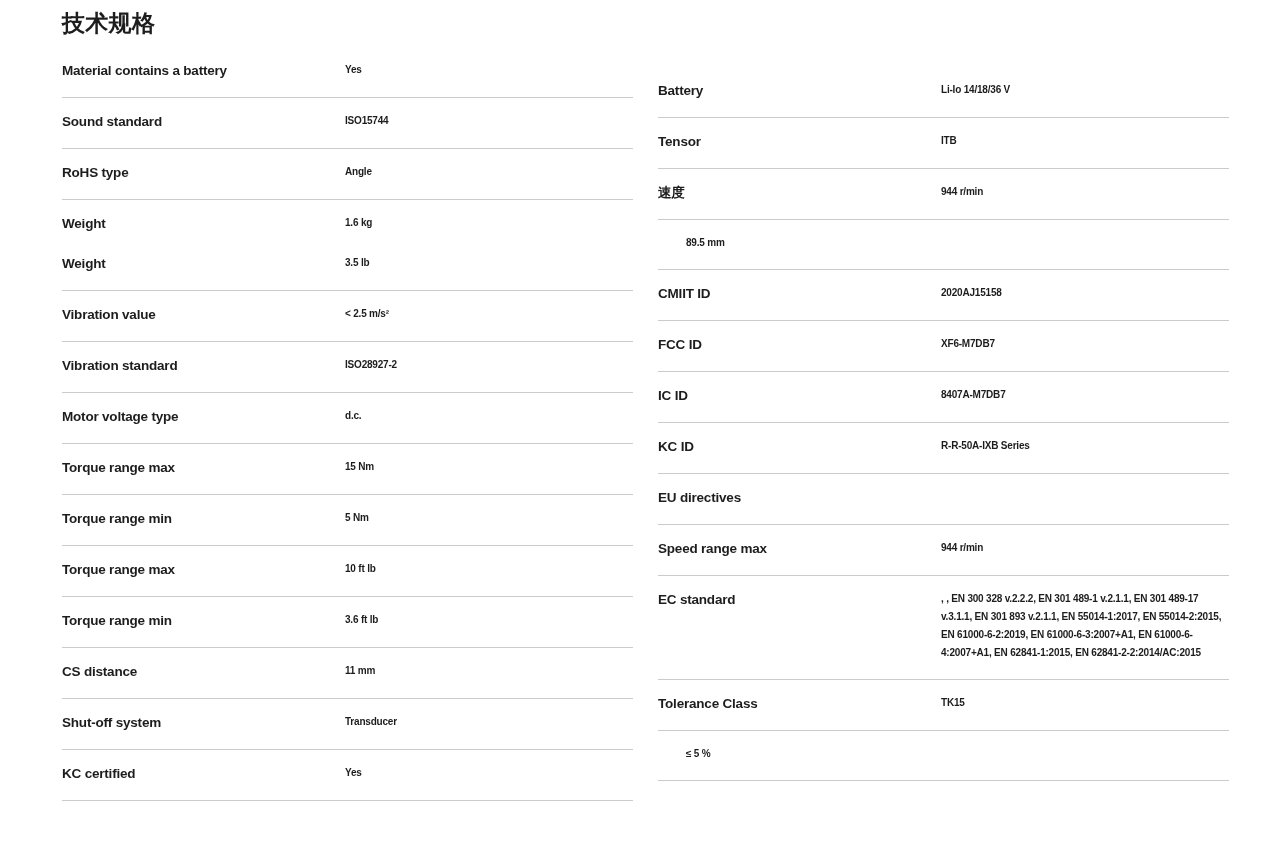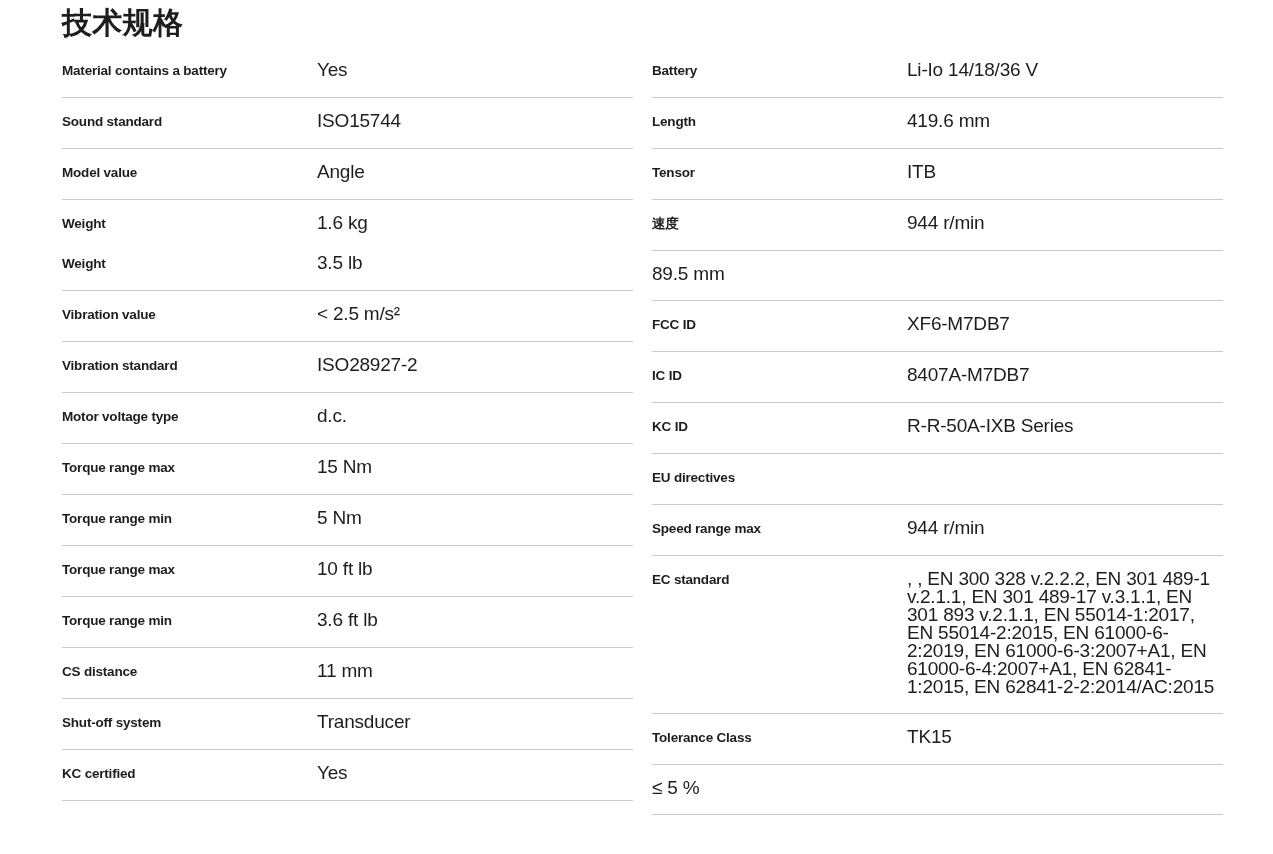--- a/index.html
+++ b/index.html
@@ -6,30 +6,30 @@
   html, body { background: #ffffff; }
   body {
     width: 1273px;
     height: 854px;
     overflow: hidden;
     color: #1d1d1d;
     font-family: "Liberation Sans", "DejaVu Sans", sans-serif;
   }
   .page { padding: 9px 50px 0 62px; }
   h1.page-title {
-    font-size: 30px;
+    font-size: 23px;
     line-height: 28px;
     font-weight: 700;
     margin: 0 0 10px 0;
     letter-spacing: 0.3px;
   }
   .tables {
     display: flex;
-    gap: 19px;
-    align-items: flex-start;
+    gap: 25px;
+    align-items: center;
   }
   .spec-table {
     flex: 0 0 571px;
     width: 571px;
   }
   .spec-row {
     border-bottom: 1px solid #cbcbcb;
     padding: 14px 0 17px 0;
   }
   .spec-entry { display: flex; align-items: flex-start; }
@@ -38,24 +38,25 @@
     flex: 0 0 255px;
     width: 255px;
     padding-right: 14px;
     font-size: 13.5px;
     font-weight: 700;
     line-height: 19px;
     letter-spacing: -0.2px;
   }
   .spec-value {
     flex: 1 1 auto;
-    font-size: 19px;
-    font-weight: 400;
+    font-size: 10px;
+    font-weight: 700;
     line-height: 18px;
     letter-spacing: -0.2px;
+    margin-left: 28px;
   }
 </style>
 </head>
 <body>
 
 <div class="page">
   <h1 class="page-title">技术规格</h1>
 
   <div class="tables">
     <div class="spec-table">
@@ -66,21 +67,21 @@
   </div>
         </div>
         <div class="spec-row">
           <div class="spec-entry">
     <div class="spec-label">Sound standard</div>
     <div class="spec-value">ISO15744</div>
   </div>
         </div>
         <div class="spec-row">
           <div class="spec-entry">
-    <div class="spec-label">Model value</div>
+    <div class="spec-label">RoHS type</div>
     <div class="spec-value">Angle</div>
   </div>
         </div>
         <div class="spec-row">
           <div class="spec-entry">
     <div class="spec-label">Weight</div>
     <div class="spec-value">1.6 kg</div>
   </div>
           <div class="spec-entry">
     <div class="spec-label">Weight</div>
@@ -150,39 +151,39 @@
       </div>
     <div class="spec-table">
         <div class="spec-row">
           <div class="spec-entry">
     <div class="spec-label">Battery</div>
     <div class="spec-value">Li-Io 14/18/36 V</div>
   </div>
         </div>
         <div class="spec-row">
           <div class="spec-entry">
-    <div class="spec-label">Length</div>
-    <div class="spec-value">419.6 mm</div>
-  </div>
-        </div>
-        <div class="spec-row">
-          <div class="spec-entry">
     <div class="spec-label">Tensor</div>
     <div class="spec-value">ITB</div>
   </div>
         </div>
         <div class="spec-row">
           <div class="spec-entry">
     <div class="spec-label">速度</div>
     <div class="spec-value">944 r/min</div>
   </div>
         </div>
         <div class="spec-row">
           <div class="spec-entry">
     <div class="spec-value">89.5 mm</div>
+  </div>
+        </div>
+        <div class="spec-row">
+          <div class="spec-entry">
+    <div class="spec-label">CMIIT ID</div>
+    <div class="spec-value">2020AJ15158</div>
   </div>
         </div>
         <div class="spec-row">
           <div class="spec-entry">
     <div class="spec-label">FCC ID</div>
     <div class="spec-value">XF6-M7DB7</div>
   </div>
         </div>
         <div class="spec-row">
           <div class="spec-entry">

